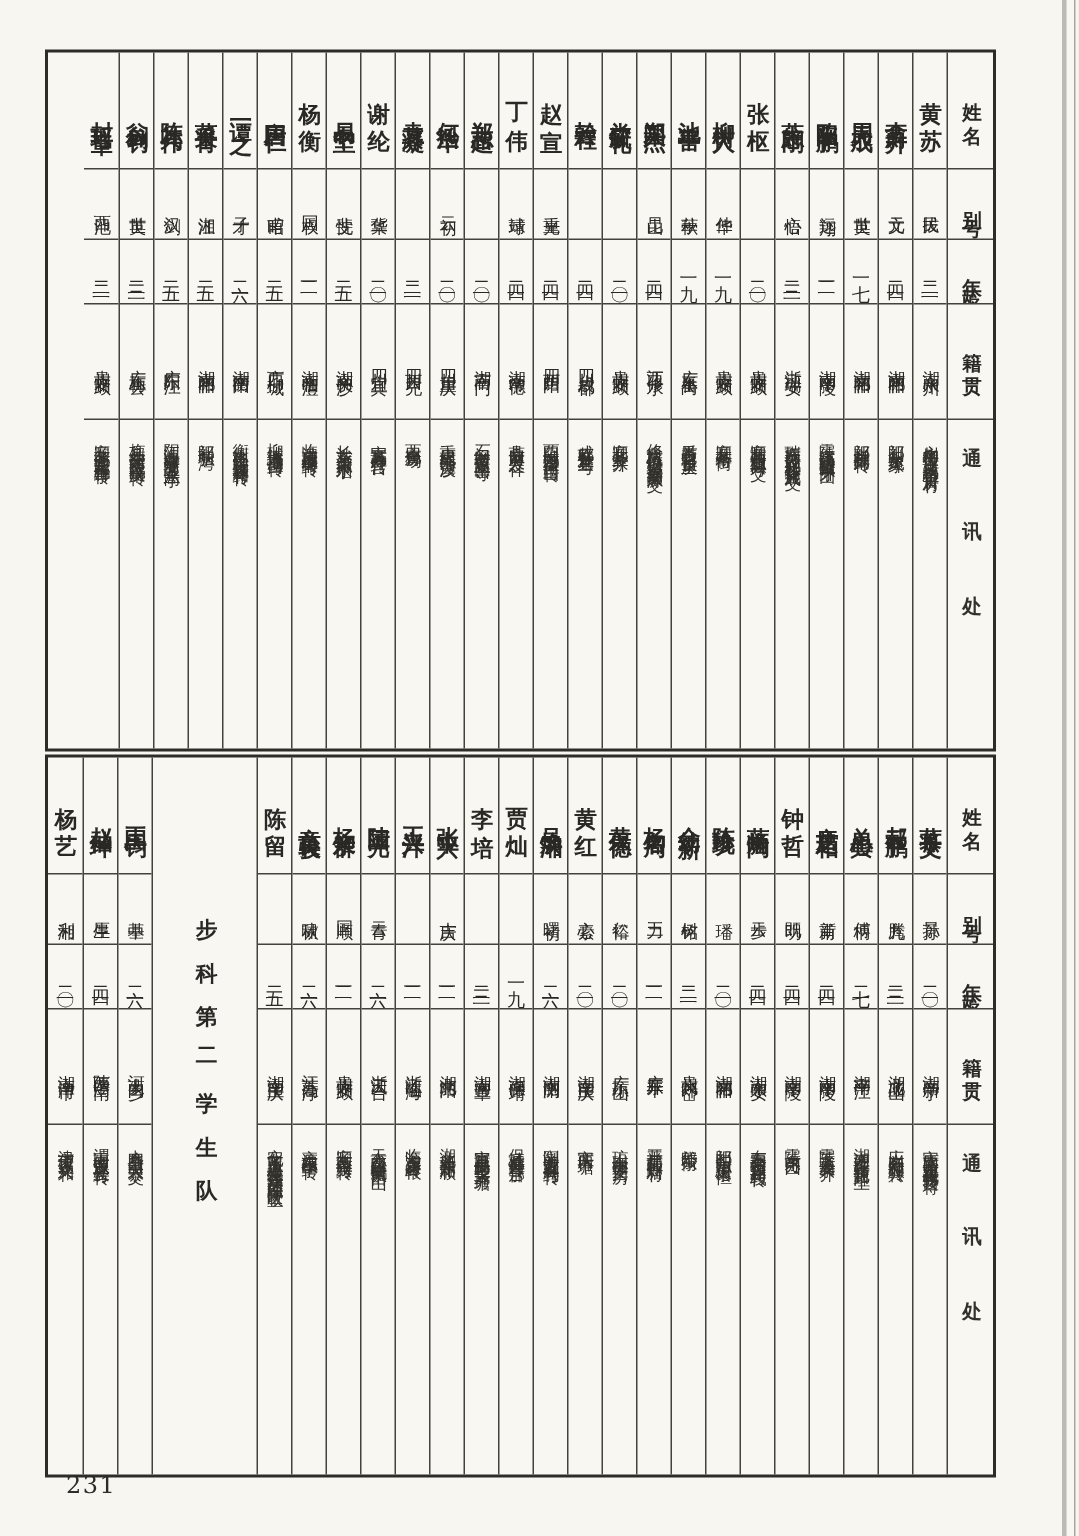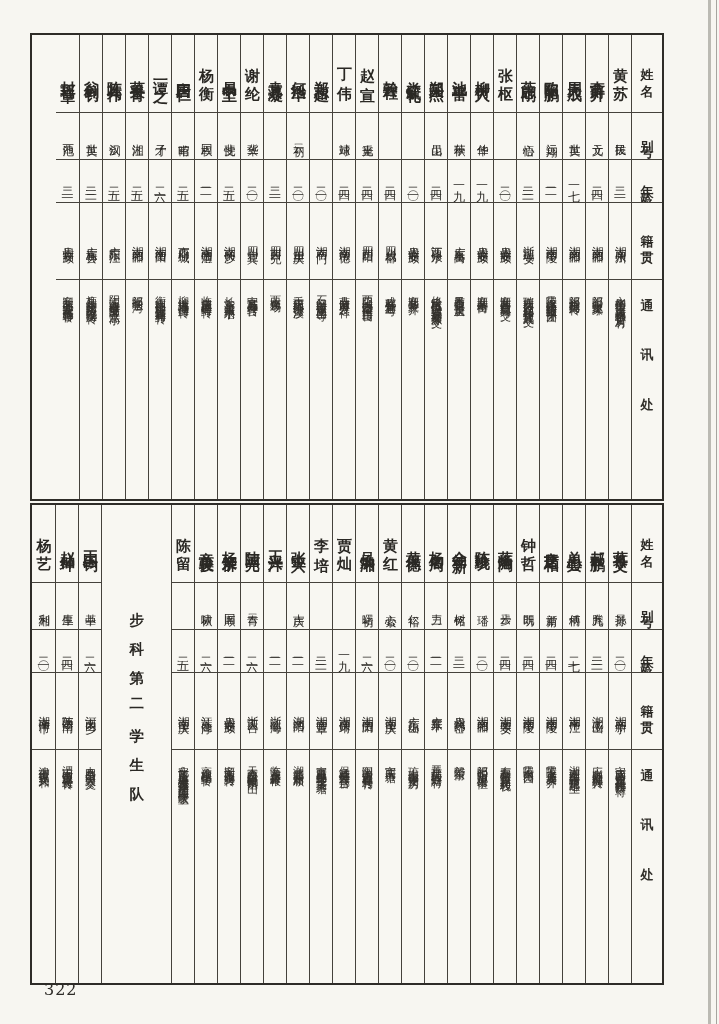--- a/index.html
+++ b/index.html
@@ -975,16 +975,16 @@
           <span class="vtext">二〇</span>
         </div>
     <div class="cell c-origin">
           <span class="vtext">湖南津市</span>
         </div>
     <div class="cell c-addr">
           <span class="vtext">津市贺家拐义兴和</span>
         </div>
   </div>
 </div>
-  <div class="page-number">322</div>
+  <div class="page-number">231</div>
   <div class="edge-artifact"></div>
   <div class="edge-artifact2"></div>
 </div>
 
 </body></html>

